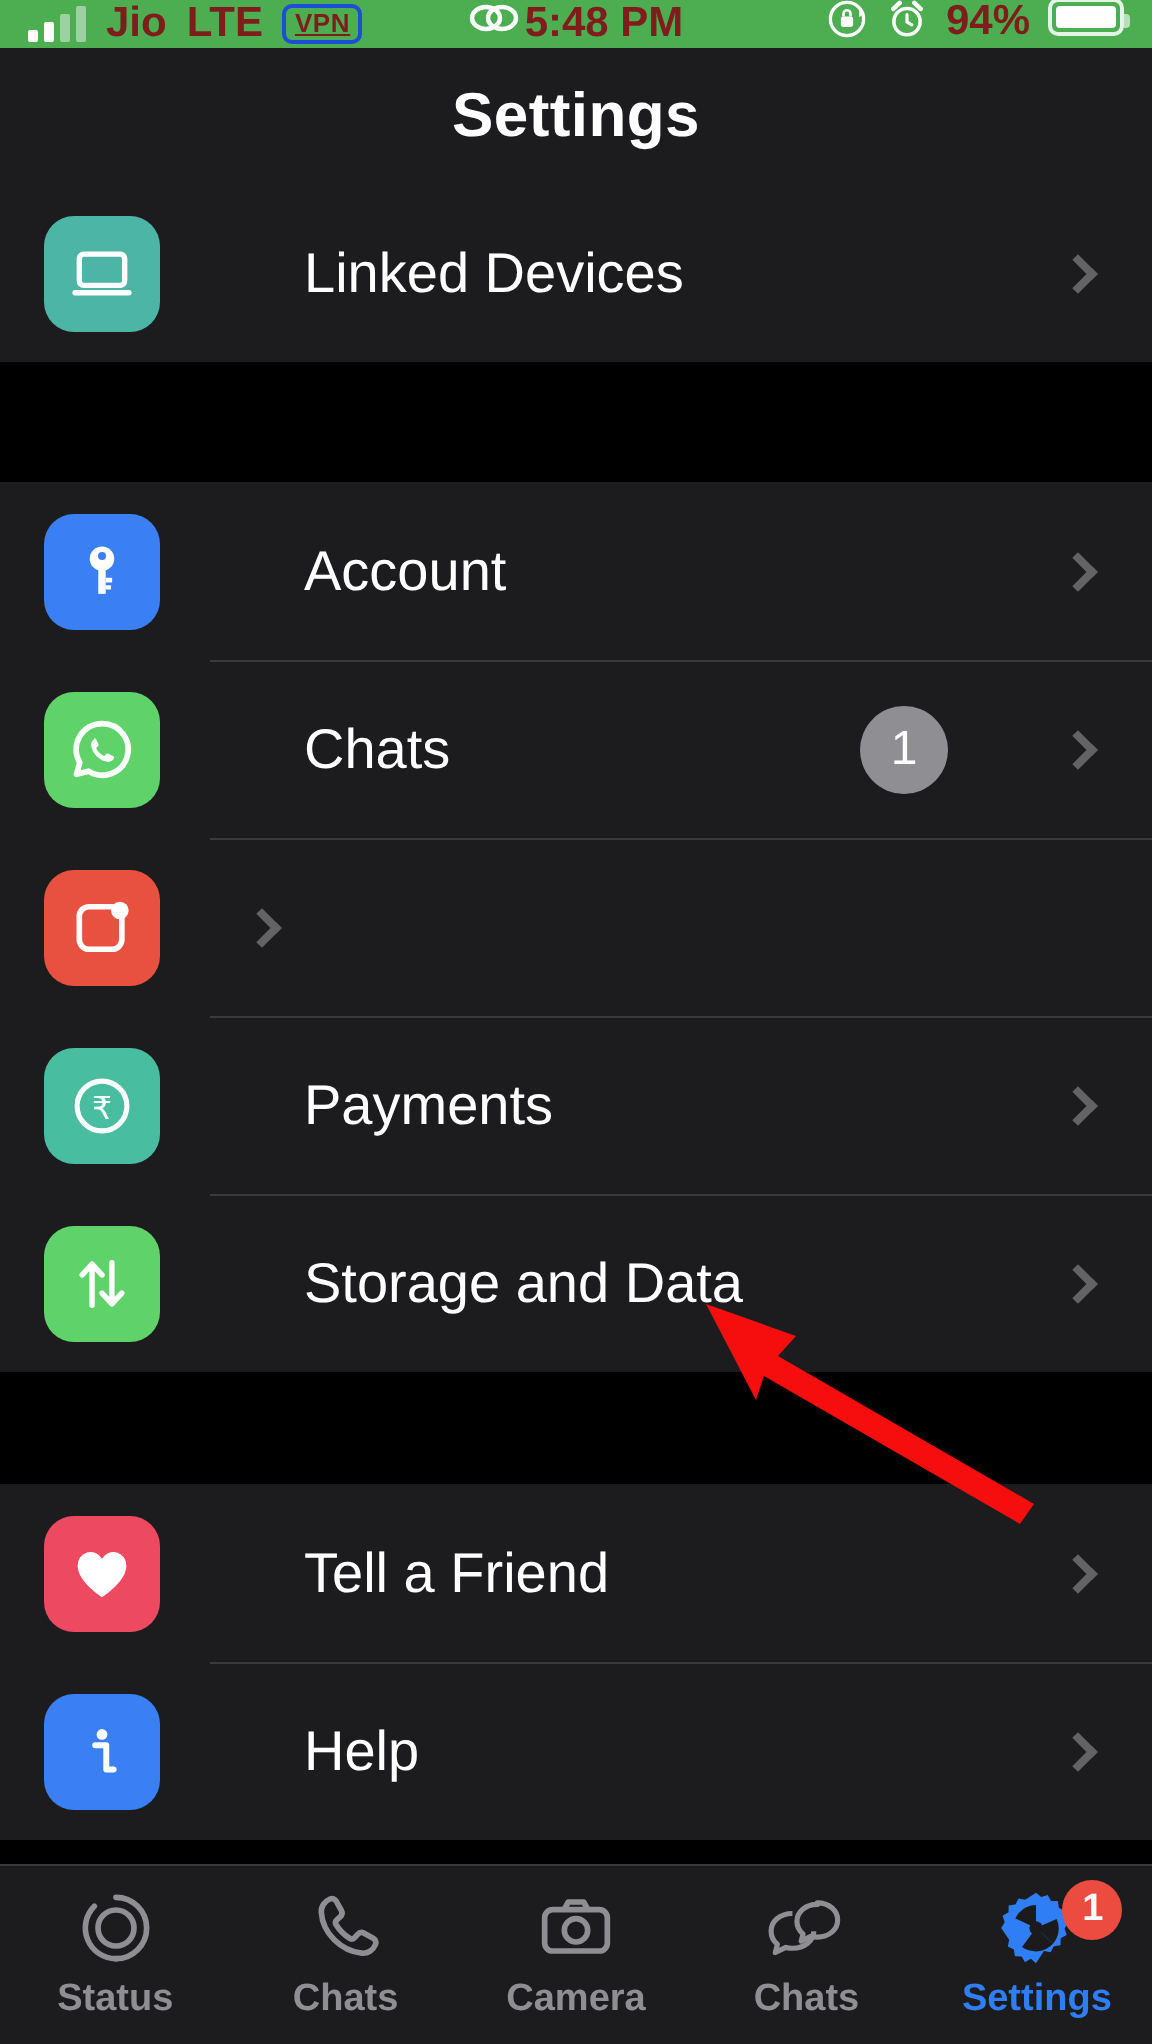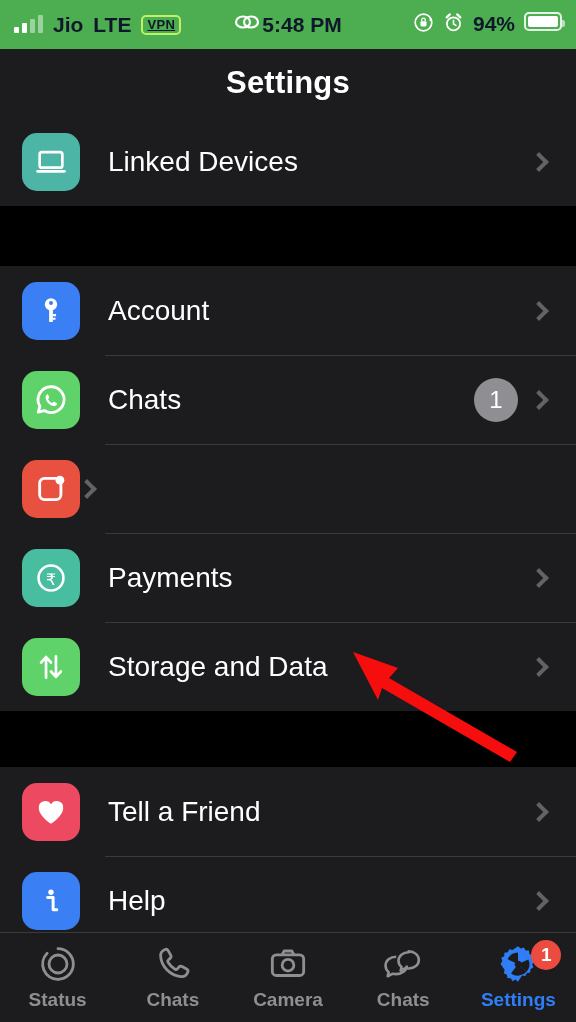--- a/index.html
+++ b/index.html
@@ -6,54 +6,54 @@
   html, body {
     width:576px; height:1022px;
     background:#000;
     font-family:"Liberation Sans", sans-serif;
     overflow:hidden;
   }
   .phone { position:relative; width:576px; height:1022px; background:#000; }
 
   
   .statusbar {
-    height:49px; background:#4cae50; color:#0f172a;
+    height:24px; background:#4cae50; color:#7f1d1d;
     display:flex; align-items:center; position:relative;
     font-size:21px; font-weight:700;
   }
   .sb-left { display:flex; align-items:center; gap:10px; padding-left:14px; }
   .sb-center { position:absolute; left:0; right:0; display:flex;
                justify-content:center; align-items:center; gap:2px; pointer-events:none; }
   .sb-right { position:absolute; right:14px; display:flex; align-items:flex-start; gap:9px; }
   .bars { display:flex; align-items:flex-end; gap:3px; height:17px; }
   .bars i { display:block; width:5px; background:#fff; border-radius:1px; }
   .bars i.b1 { height:6px; }
   .bars i.b2 { height:10px; }
   .bars i.b3 { height:14px; opacity:.45; }
   .bars i.b4 { height:18px; opacity:.45; }
-  .vpn { border:2px solid #bef264; border-radius:5px; padding:0px 4px 1px;
+  .vpn { border:2px solid #1d4ed8; border-radius:5px; padding:0px 4px 1px;
          font-size:13px; font-weight:700; letter-spacing:.3px;text-decoration:underline; }
   .battery { width:38px; height:19px; border:2px solid rgba(255,255,255,.85);
              border-radius:5px; position:relative; padding:2px; }
   .battery::after { content:""; position:absolute; right:-5px; top:6px;
              width:3px; height:7px; background:rgba(255,255,255,.6);
              border-radius:0 2px 2px 0; }
   .battery span { display:block; height:100%; background:#fff; border-radius:2px; }
 
   
   .titlebar { height:68px; background:#1c1c1e; display:flex;
               align-items:center; justify-content:center; }
   .titlebar h1 { color:#fff; font-size:31px; font-weight:700; letter-spacing:.2px; }
 
   
   .section { background:#1c1c1e; }
   .gap { height:60px; background:#000; }
   .gap.small { height:56px; }
   .row { height:89px; display:flex; align-items:center; padding:0 22px 0 22px;
-         position:relative; }
+         position:relative;gap:44px; }
   .row + .row::before { content:""; position:absolute; left:105px; right:0; top:0;
          height:1px; background:#3a3a3c; }
   .icon { width:58px; height:58px; border-radius:15px; flex:0 0 58px;
           display:flex; align-items:center; justify-content:center; }
   .label { color:#fff; font-size:28px; margin-left:28px; flex:1;
            white-space:nowrap; }
   .badge-gray { width:44px; height:44px; border-radius:50%; background:#8e8e93;
            color:#fff; font-size:24px; display:flex; align-items:center;
            justify-content:center; margin-right:14px; }
   .chev { width:14px; height:14px; border-right:4px solid #636366;

